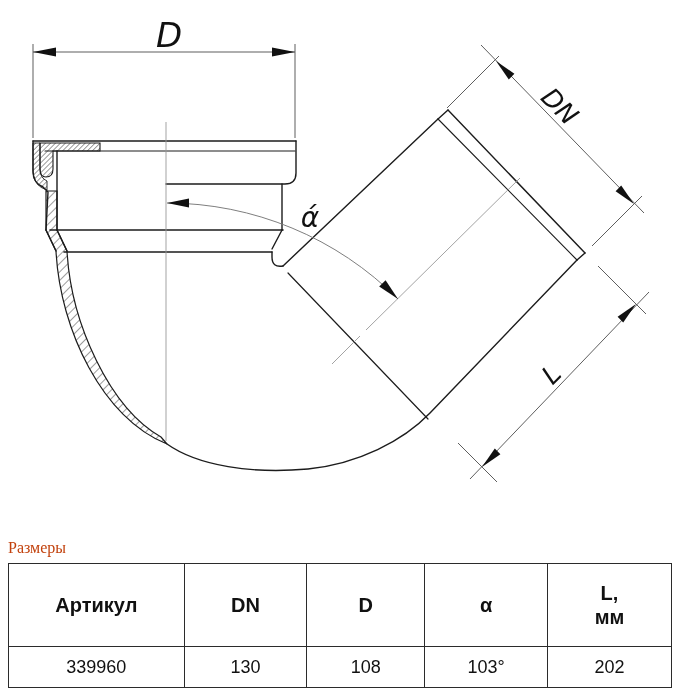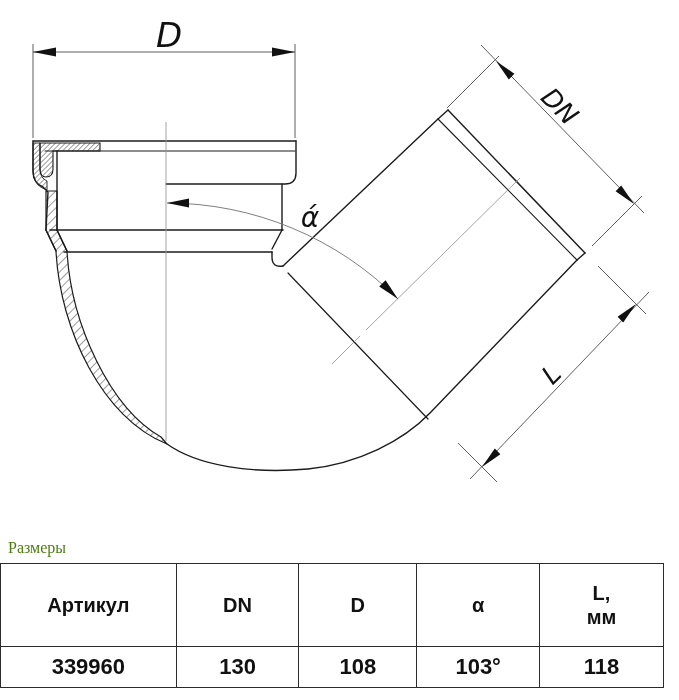--- a/index.html
+++ b/index.html
@@ -12,44 +12,45 @@
   .drawing-wrap{width:679px;height:533px;}
   svg text{
     font-family:"DejaVu Sans","Liberation Sans",sans-serif;
     font-style:italic;
     fill:#111;
   }
   .caption{
     margin:6px 0 6px 8px;
     font-family:"Liberation Serif","DejaVu Serif",serif;
     font-size:16px;
-    color:#4d7c0f;
+    color:#c2410c;
   }
   table.dims{
     border-collapse:collapse;
+    margin-left:8px;
     width:664px;
     table-layout:fixed;
   }
   table.dims td{
     border:1px solid #2b2b2b;
     text-align:center;
     vertical-align:middle;
     font-family:"Liberation Sans","DejaVu Sans",sans-serif;
   }
   tr.hdr td{
     height:80px;
     font-size:20px;
     font-weight:bold;
     white-space:pre-line;
     line-height:1.2;
   }
   tr.val td{
     height:38px;
-    font-size:22px;
-    font-weight:bold;
+    font-size:18px;
+    font-weight:normal;
   }
 </style>
 </head>
 <body>
 
 <div class="sheet">
 
   <div class="drawing-wrap">
   <svg width="679" height="533" viewBox="0 0 679 533" xmlns="http://www.w3.org/2000/svg">
     <defs>
@@ -144,18 +145,18 @@
         <td>D</td>
         <td>α</td>
         <td>L,
 мм</td>
       </tr>
       <tr class="val">
         <td>339960</td>
         <td>130</td>
         <td>108</td>
         <td>103°</td>
-        <td>118</td>
+        <td>202</td>
       </tr>
     </tbody>
   </table>
 
 </div>
 
 </body></html>

